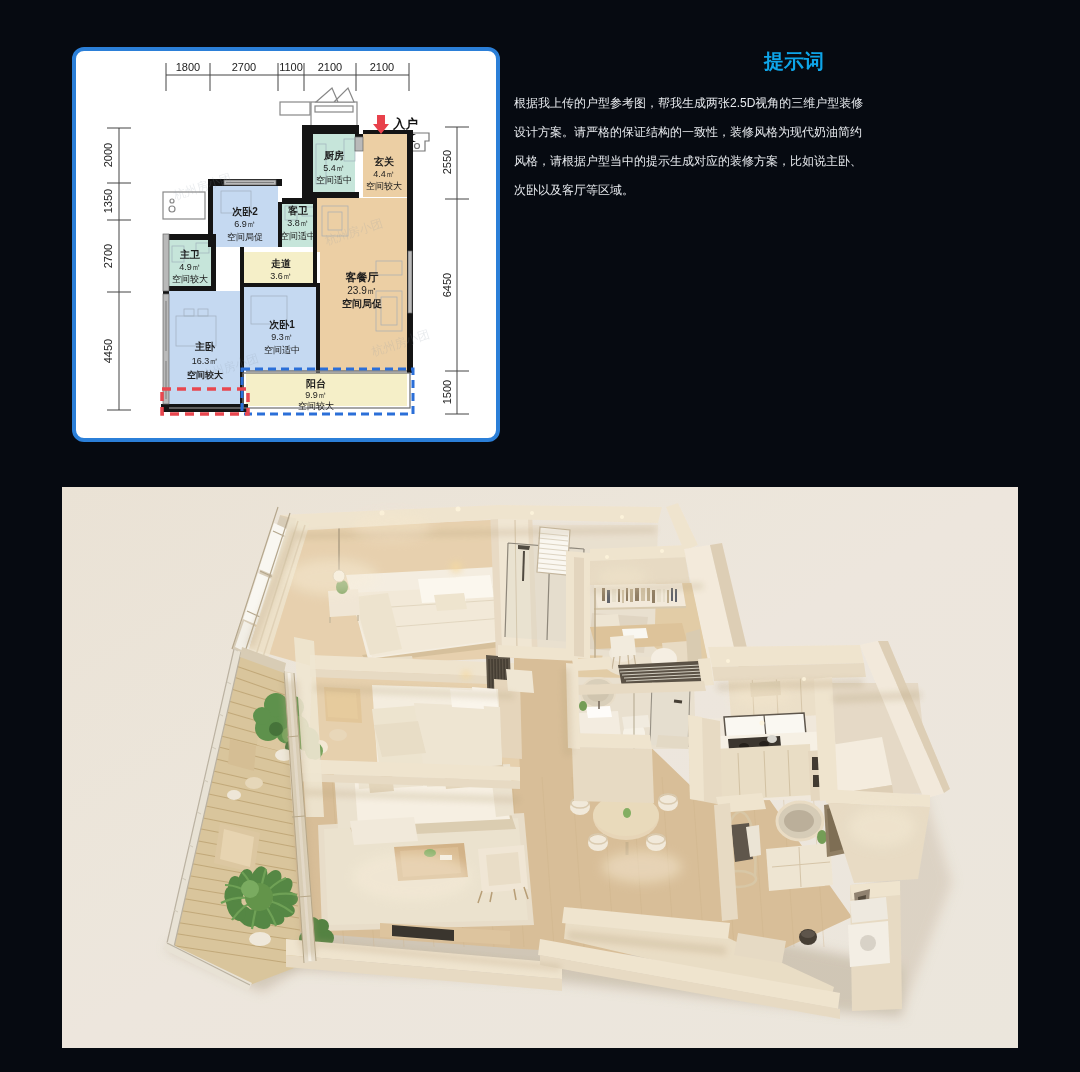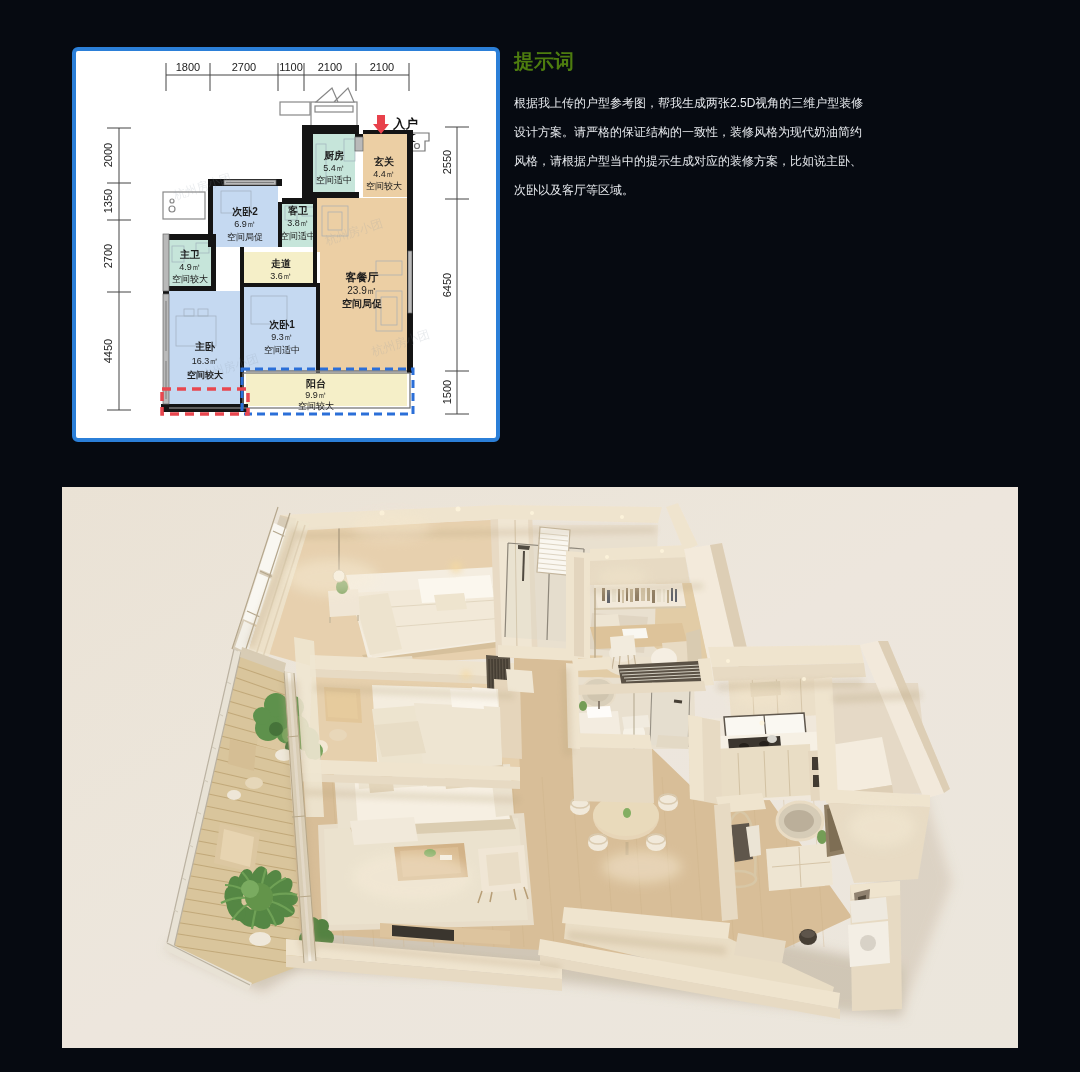--- a/index.html
+++ b/index.html
@@ -1,21 +1,21 @@
 <!DOCTYPE html>
 <html><head>
 <meta charset="utf-8">
 <style>
   html,body{margin:0;padding:0;}
   body{width:1080px;height:1072px;background:#060a11;position:relative;overflow:hidden;
        font-family:"Liberation Sans",sans-serif;}
   #card{position:absolute;left:72px;top:47px;width:420px;height:387px;
-        background:#ffffff;border:4px solid #2b7fd8;border-radius:6px;}
+        background:#ffffff;border:4px solid #2b7fd8;border-radius:12px;}
   #prompt{position:absolute;left:514px;top:48px;width:560px;color:#e7eaee;}
-  #prompt h3{margin:0 0 14px 0;font-size:20px;font-weight:bold;color:#4d7c0f;}
+  #prompt h3{margin:0 0 14px 0;font-size:20px;font-weight:bold;color:#0ea5e9;text-align:center;}
   #prompt p{margin:0;font-size:12px;line-height:29px;}
   #render{position:absolute;left:62px;top:487px;width:956px;height:561px;background:#ece7e0;}
 </style>
 </head>
 <body>
 
 <div id="card">
 <svg width="420" height="387" viewBox="0 0 420 387" font-family="Liberation Sans,sans-serif">
 
 <g stroke="#444" stroke-width="1" fill="none">

